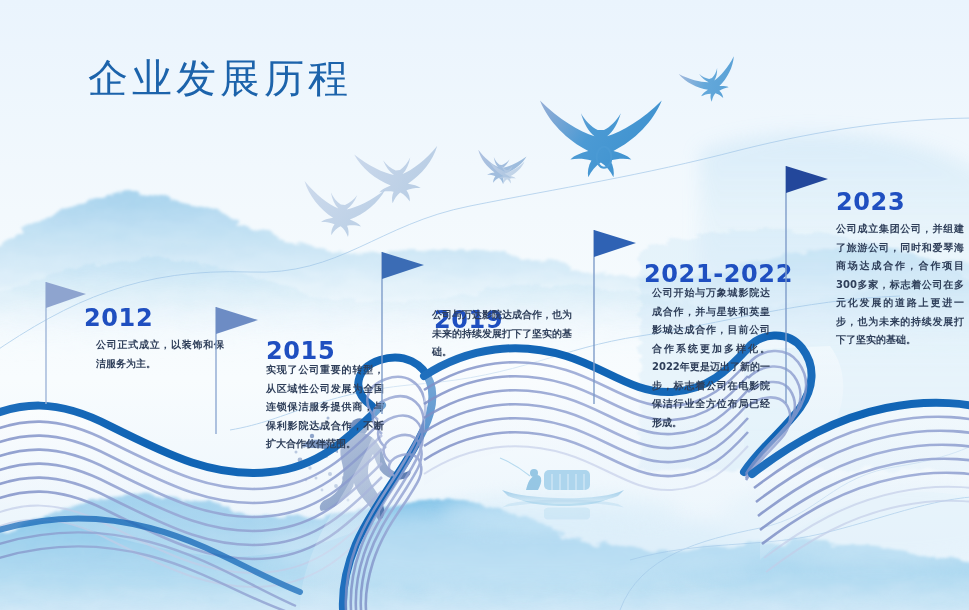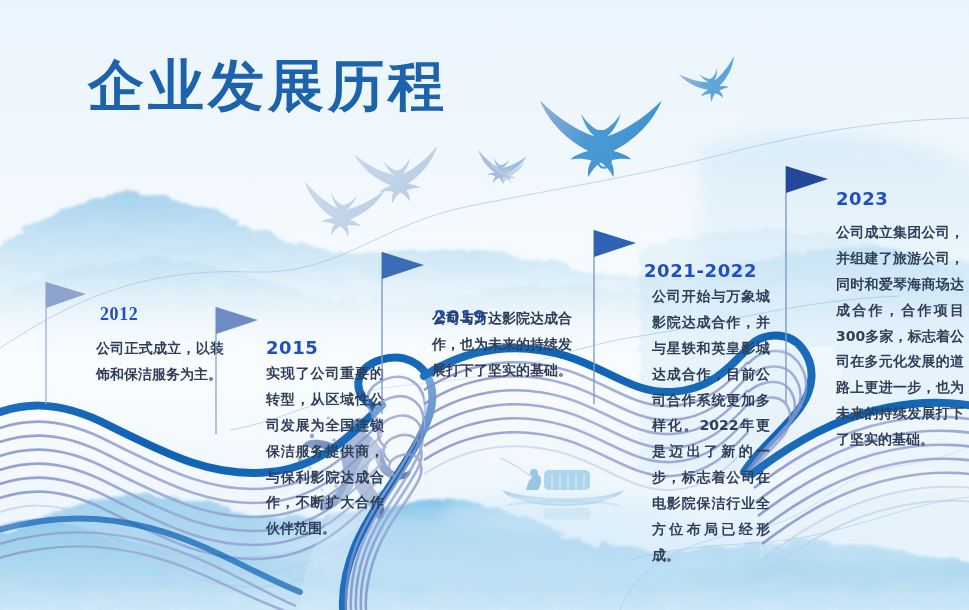--- a/index.html
+++ b/index.html
@@ -8,46 +8,46 @@
     font-family:"Liberation Sans","DejaVu Sans",sans-serif;
     background:#f2f8fd;
   }
   .stage{position:relative;width:969px;height:610px;overflow:hidden;
     background:linear-gradient(180deg,#eef6fd 0%,#e9f3fc 22%,#f4fafd 46%,#f7fbfe 62%,#eaf4fc 82%,#e3f0fb 100%);}
   .svgfull{position:absolute;left:0;top:0;width:969px;height:610px;}
 
   
   .title{
     position:absolute;left:88px;top:58px;
-    font-size:56px;line-height:1;letter-spacing:4px;
-    color:#1c63ab;font-weight:700;
+    font-size:40px;line-height:1;letter-spacing:4px;
+    color:#1c63ab;font-weight:400;
     font-family:"DejaVu Sans","Liberation Sans",sans-serif;
     white-space:nowrap;
   }
 
   
   .milestone{position:absolute;}
   .flag-wrap{position:absolute;left:0;top:0;}
   .year{
     position:absolute;
-    font-size:18px;font-weight:700;letter-spacing:.6px;
+    font-size:24px;font-weight:700;letter-spacing:.6px;
     color:#1f4fc0;
     white-space:nowrap;
     font-family:"DejaVu Sans","Liberation Sans",sans-serif;
   }
   .desc{
     position:absolute;
-    font-size:14px;line-height:1.85;
+    font-size:10px;line-height:1.85;
     color:#2f3f5a;
     font-family:"DejaVu Sans","Liberation Sans",sans-serif;
     font-weight:600;
     text-align:justify;
   }
 
-  .m2012 .year{left:60px;top:26px;font-family:Liberation Serif, serif;}
+  .m2012 .year{left:44px;top:26px;}
   .m2012 .desc{left:56px;top:58px;width:128px;}
   .m2015 .year{left:56px;top:34px;}
   .m2015 .desc{left:56px;top:58px;width:118px;}
   .m2019 .year{left:58px;top:26px;margin-top:32px;}
   .m2019 .desc{left:56px;top:58px;width:140px;}
   .m2021 .year{left:56px;top:34px;}
   .m2021 .desc{left:64px;top:58px;width:118px;}
   .m2023 .year{left:56px;top:26px;}
   .m2023 .desc{left:56px;top:58px;width:128px;}
 </style>

